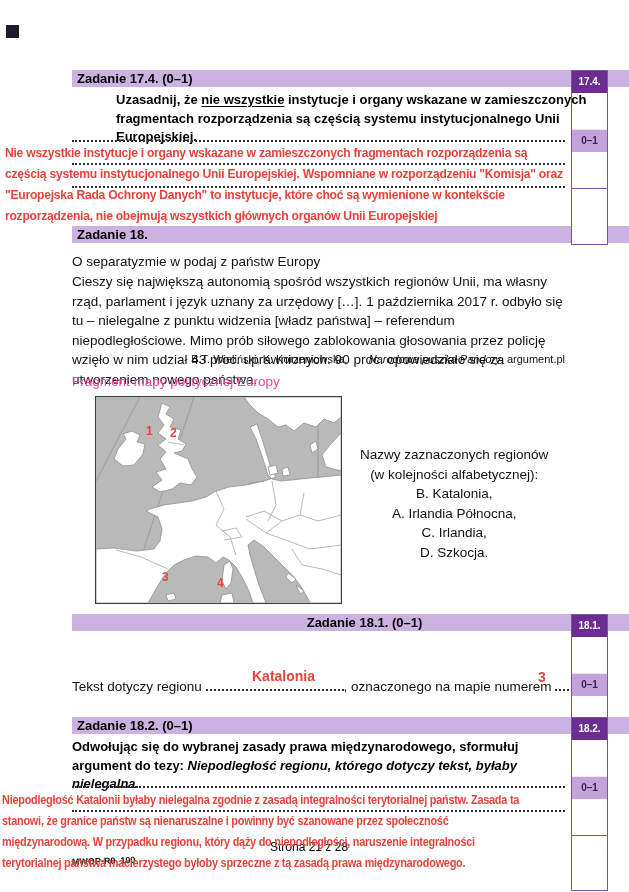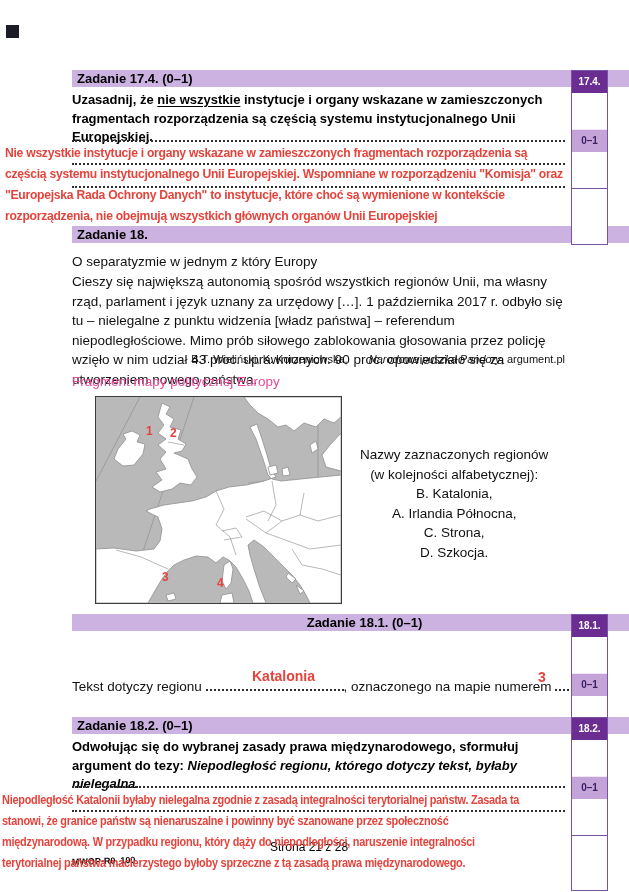--- a/index.html
+++ b/index.html
@@ -39,40 +39,40 @@
   <div class="bar" style="top:70px;">
     <span>Zadanie 17.4. (0–1)</span>
   </div>
 
   <div class="score-box" style="top:70px;">
     <div class="score-head">17.4.</div>
     <div class="score-cell">0–1</div>
     <div class="score-cell score-blank" style="height:55px;"></div>
   </div>
 
-  <div class="prompt" style="top:91px;">
+  <div class="prompt" style="top:91px;margin-left:44px;">
     <span>Uzasadnij, że</span>
     <span class="underl">nie wszystkie</span>
     <span>instytucje i organy wskazane w zamieszczonych fragmentach rozporządzenia są częścią systemu instytucjonalnego Unii Europejskiej.</span>
   </div>
 
   <div class="dotline" style="top:140px;"></div>
   <div class="dotline" style="top:163px;"></div>
   <div class="dotline" style="top:186px;"></div>
 
   <div class="ans" style="left:5px;top:145px;">Nie wszystkie instytucje i organy wskazane w zamieszczonych fragmentach rozporządzenia są</div>
   <div class="ans" style="left:5px;top:166px;">częścią systemu instytucjonalnego Unii Europejskiej. Wspomniane w rozporządzeniu "Komisja" oraz</div>
   <div class="ans" style="left:5px;top:187px;">"Europejska Rada Ochrony Danych" to instytucje, które choć są wymienione w kontekście</div>
   <div class="ans" style="left:5px;top:208px;">rozporządzenia, nie obejmują wszystkich głównych organów Unii Europejskiej</div>
 
   <div class="bar" style="top:226px;">
     <span>Zadanie 18.</span>
   </div>
 
-  <div class="body-text" style="top:252px;">O separatyzmie w jednym z który Europy</div>
+  <div class="body-text" style="top:252px;">O separatyzmie w podaj z państw Europy</div>
 
   <div class="body-text" style="top:272px;">Cieszy się największą autonomią spośród wszystkich regionów Unii, ma własny rząd, parlament i język uznany za urzędowy […]. 1 października 2017 r. odbyło się tu – nielegalne z punktu widzenia [władz państwa] – referendum niepodległościowe. Mimo prób siłowego zablokowania głosowania przez policję wzięło w nim udział 43 proc. uprawnionych. 90 proc. opowiedziało się za utworzeniem nowego państwa.</div>
 
   <div class="attrib">
     <span>B.T. Wieliński, K. Korzeniowska,</span>
     <span class="ital" style="margin-left:18px;">Narodowa puszka Pandory</span><span>, argument.pl</span>
   </div>
 
   <div class="map-caption">Fragment mapy politycznej Europy</div>
 
@@ -134,21 +134,21 @@
         <text x="121" y="190">4</text>
       </g>
     </svg>
   </div>
 
   <div class="regions">
     <div>Nazwy zaznaczonych regionów</div>
     <div>(w kolejności alfabetycznej):</div>
     <div>B. Katalonia,</div>
     <div>A. Irlandia Północna,</div>
-    <div>C. Strona,</div>
+    <div>C. Irlandia,</div>
     <div>D. Szkocja.</div>
   </div>
 
   <div class="bar" style="top:614px;text-align:center;">
     <span>Zadanie 18.1. (0–1)</span>
   </div>
 
   <div class="score-box" style="top:614px;">
     <div class="score-head">18.1.</div>
     <div class="score-cell">0–1</div>

